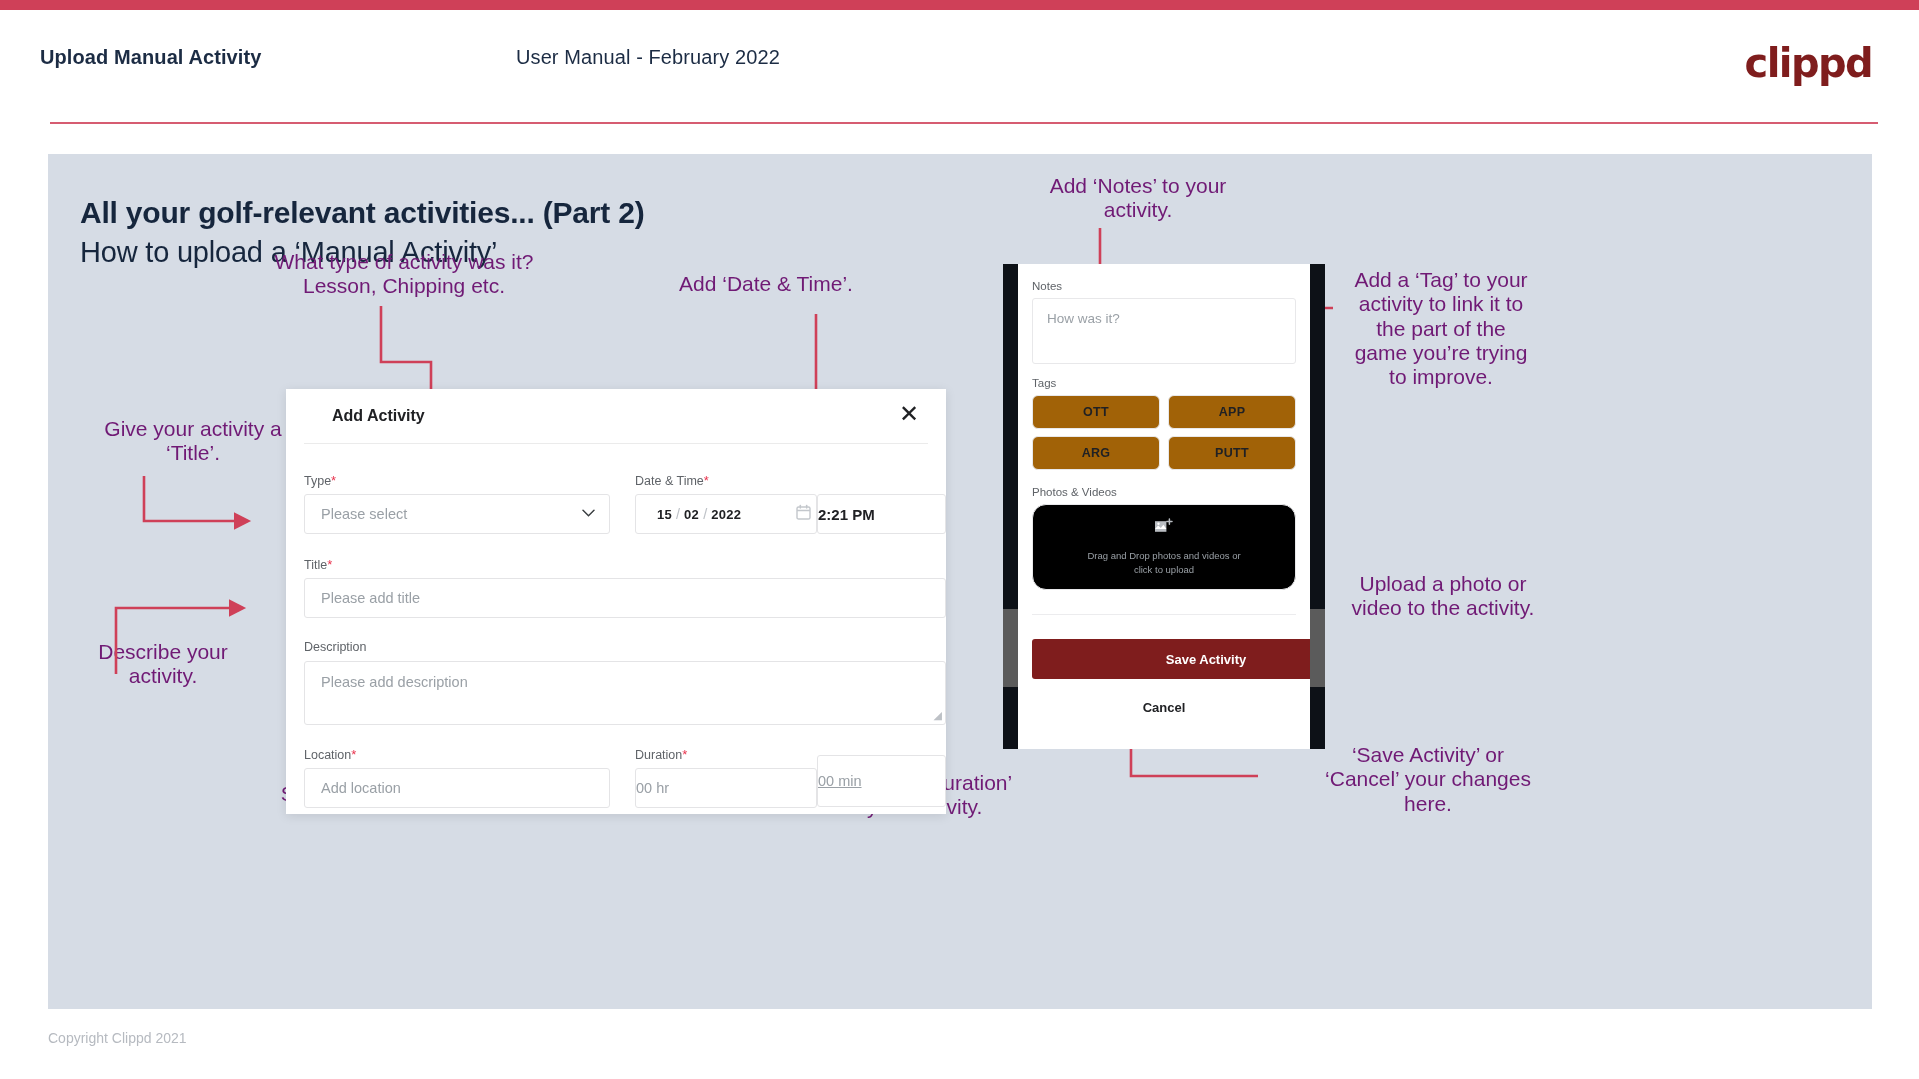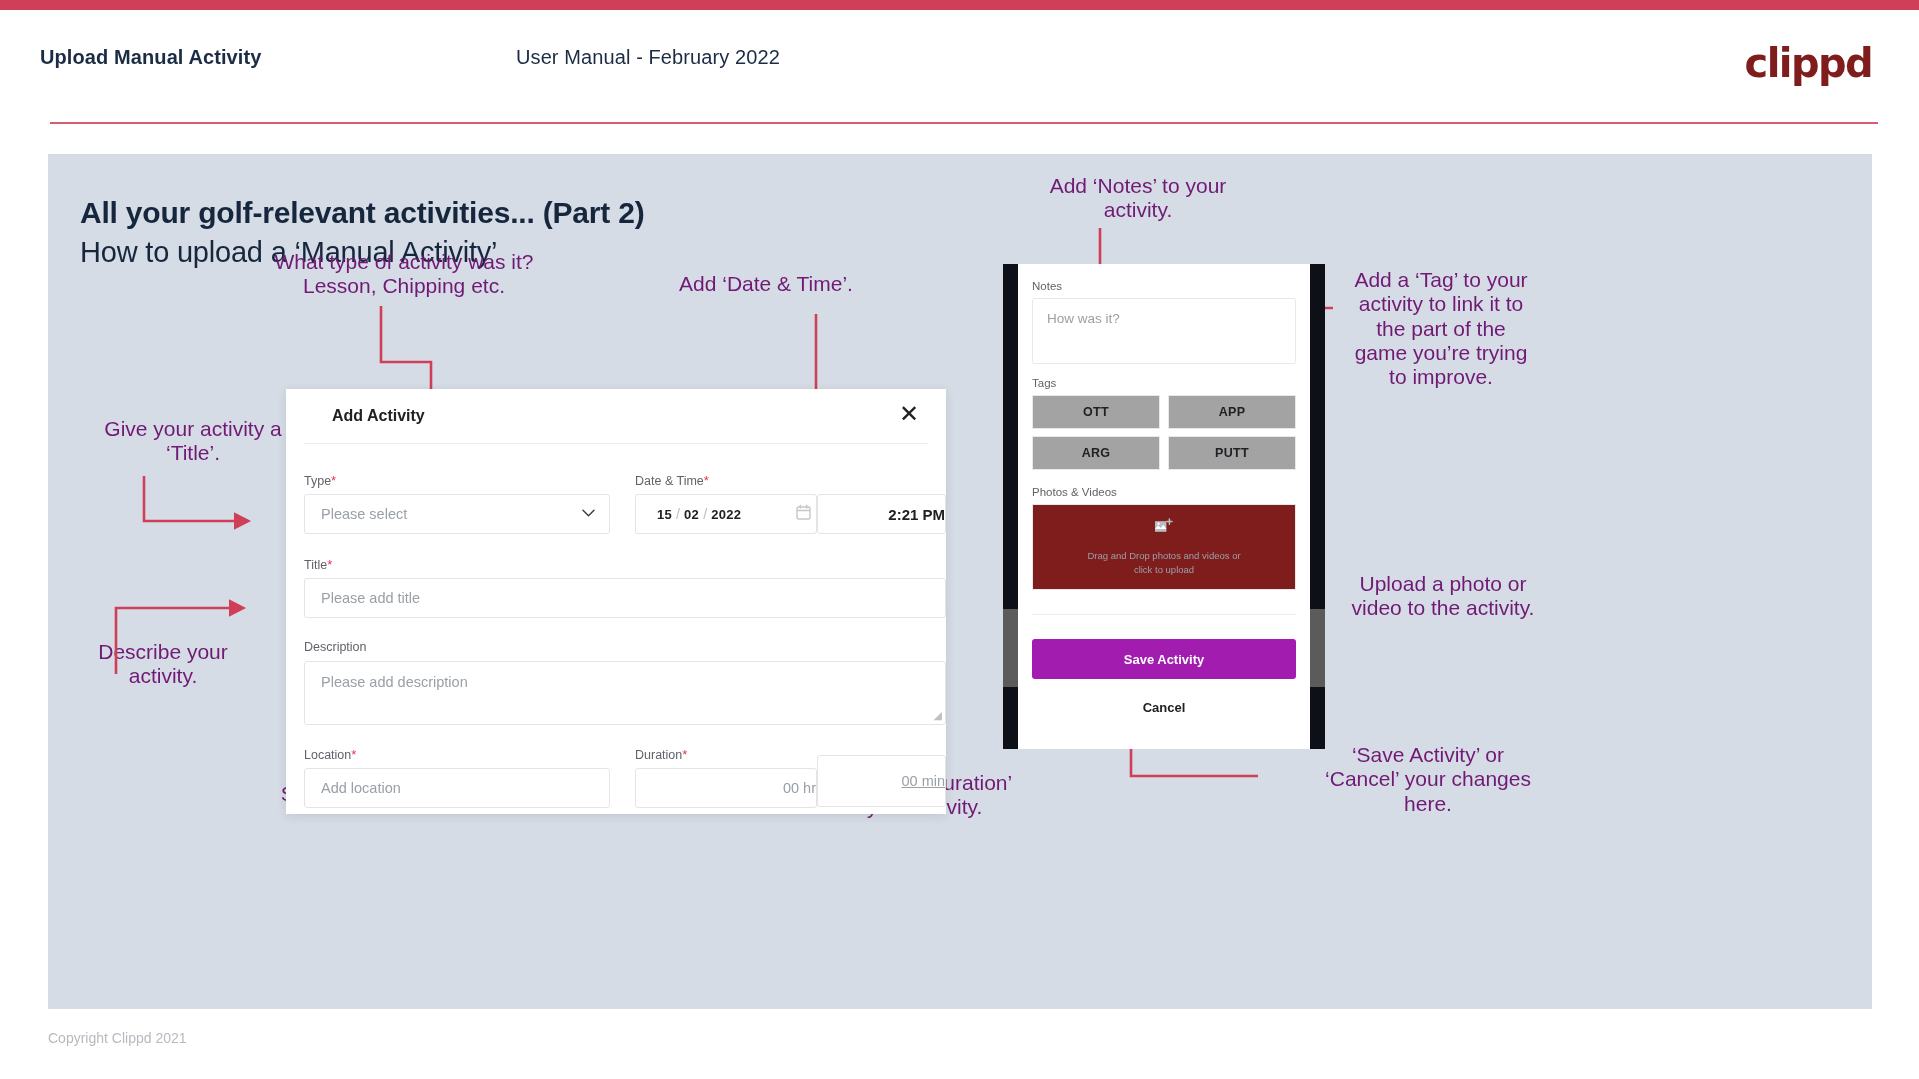--- a/index.html
+++ b/index.html
@@ -179,21 +179,21 @@
     background: #fff;
     border: 1px solid #e4e4e6;
     border-radius: 3px;
     box-sizing: border-box;
     font-size: 14.5px;
     color: #9aa0a6;
     display: flex;
     align-items: center;
     padding-left: 16px;
   }
-  .inp.center { justify-content: flex-end; padding-left: 0; }
+  .inp.center { justify-content: flex-start; padding-left: 0; }
 
   .chev {
     position: absolute;
     right: 14px;
     top: 50%;
     transform: translateY(-55%);
     color: #3c4043;
     font-size: 13px;
   }
   .cal-icon {
@@ -269,37 +269,37 @@
   .p-ph {
     position: absolute;
     left: 14px;
     top: 12px;
     font-size: 13.5px;
     color: #9aa0a6;
   }
   .tag {
     position: absolute;
     border: 1px solid #e8e8ea;
-    border-radius: 0;
+    border-radius: 6px;
     box-sizing: border-box;
-    background: #a3a3a3;
+    background: #a16207;
     display: flex;
     align-items: center;
     justify-content: center;
     font-size: 12.5px;
     font-weight: 700;
     color: #202124;
     letter-spacing: .3px;
   }
   .drop {
     position: absolute;
     border: 1px solid #e8e8ea;
-    border-radius: 0;
+    border-radius: 14px;
     box-sizing: border-box;
-    background: #7f1d1d;
+    background: #000000;
     display: flex;
     flex-direction: column;
     align-items: center;
     justify-content: center;
   }
   .drop-text {
     font-size: 9.5px;
     color: #9aa0a6;
     text-align: center;
     line-height: 1.45;
@@ -309,28 +309,29 @@
   .p-divider {
     position: absolute;
     left: 14px;
     width: 264px;
     height: 1px;
     background: #ececee;
   }
   .save-btn {
     position: absolute;
     border-radius: 3px;
-    background: #a21caf;
+    background: #7f1d1d;
     color: #fff;
     display: flex;
     align-items: center;
     justify-content: center;
     font-size: 13px;
     font-weight: 700;
     cursor: pointer;
+    padding-left: 42px;
   }
   .cancel-btn {
     position: absolute;
     display: flex;
     align-items: center;
     justify-content: center;
     font-size: 13px;
     font-weight: 700;
     color: #202124;
     cursor: pointer;

